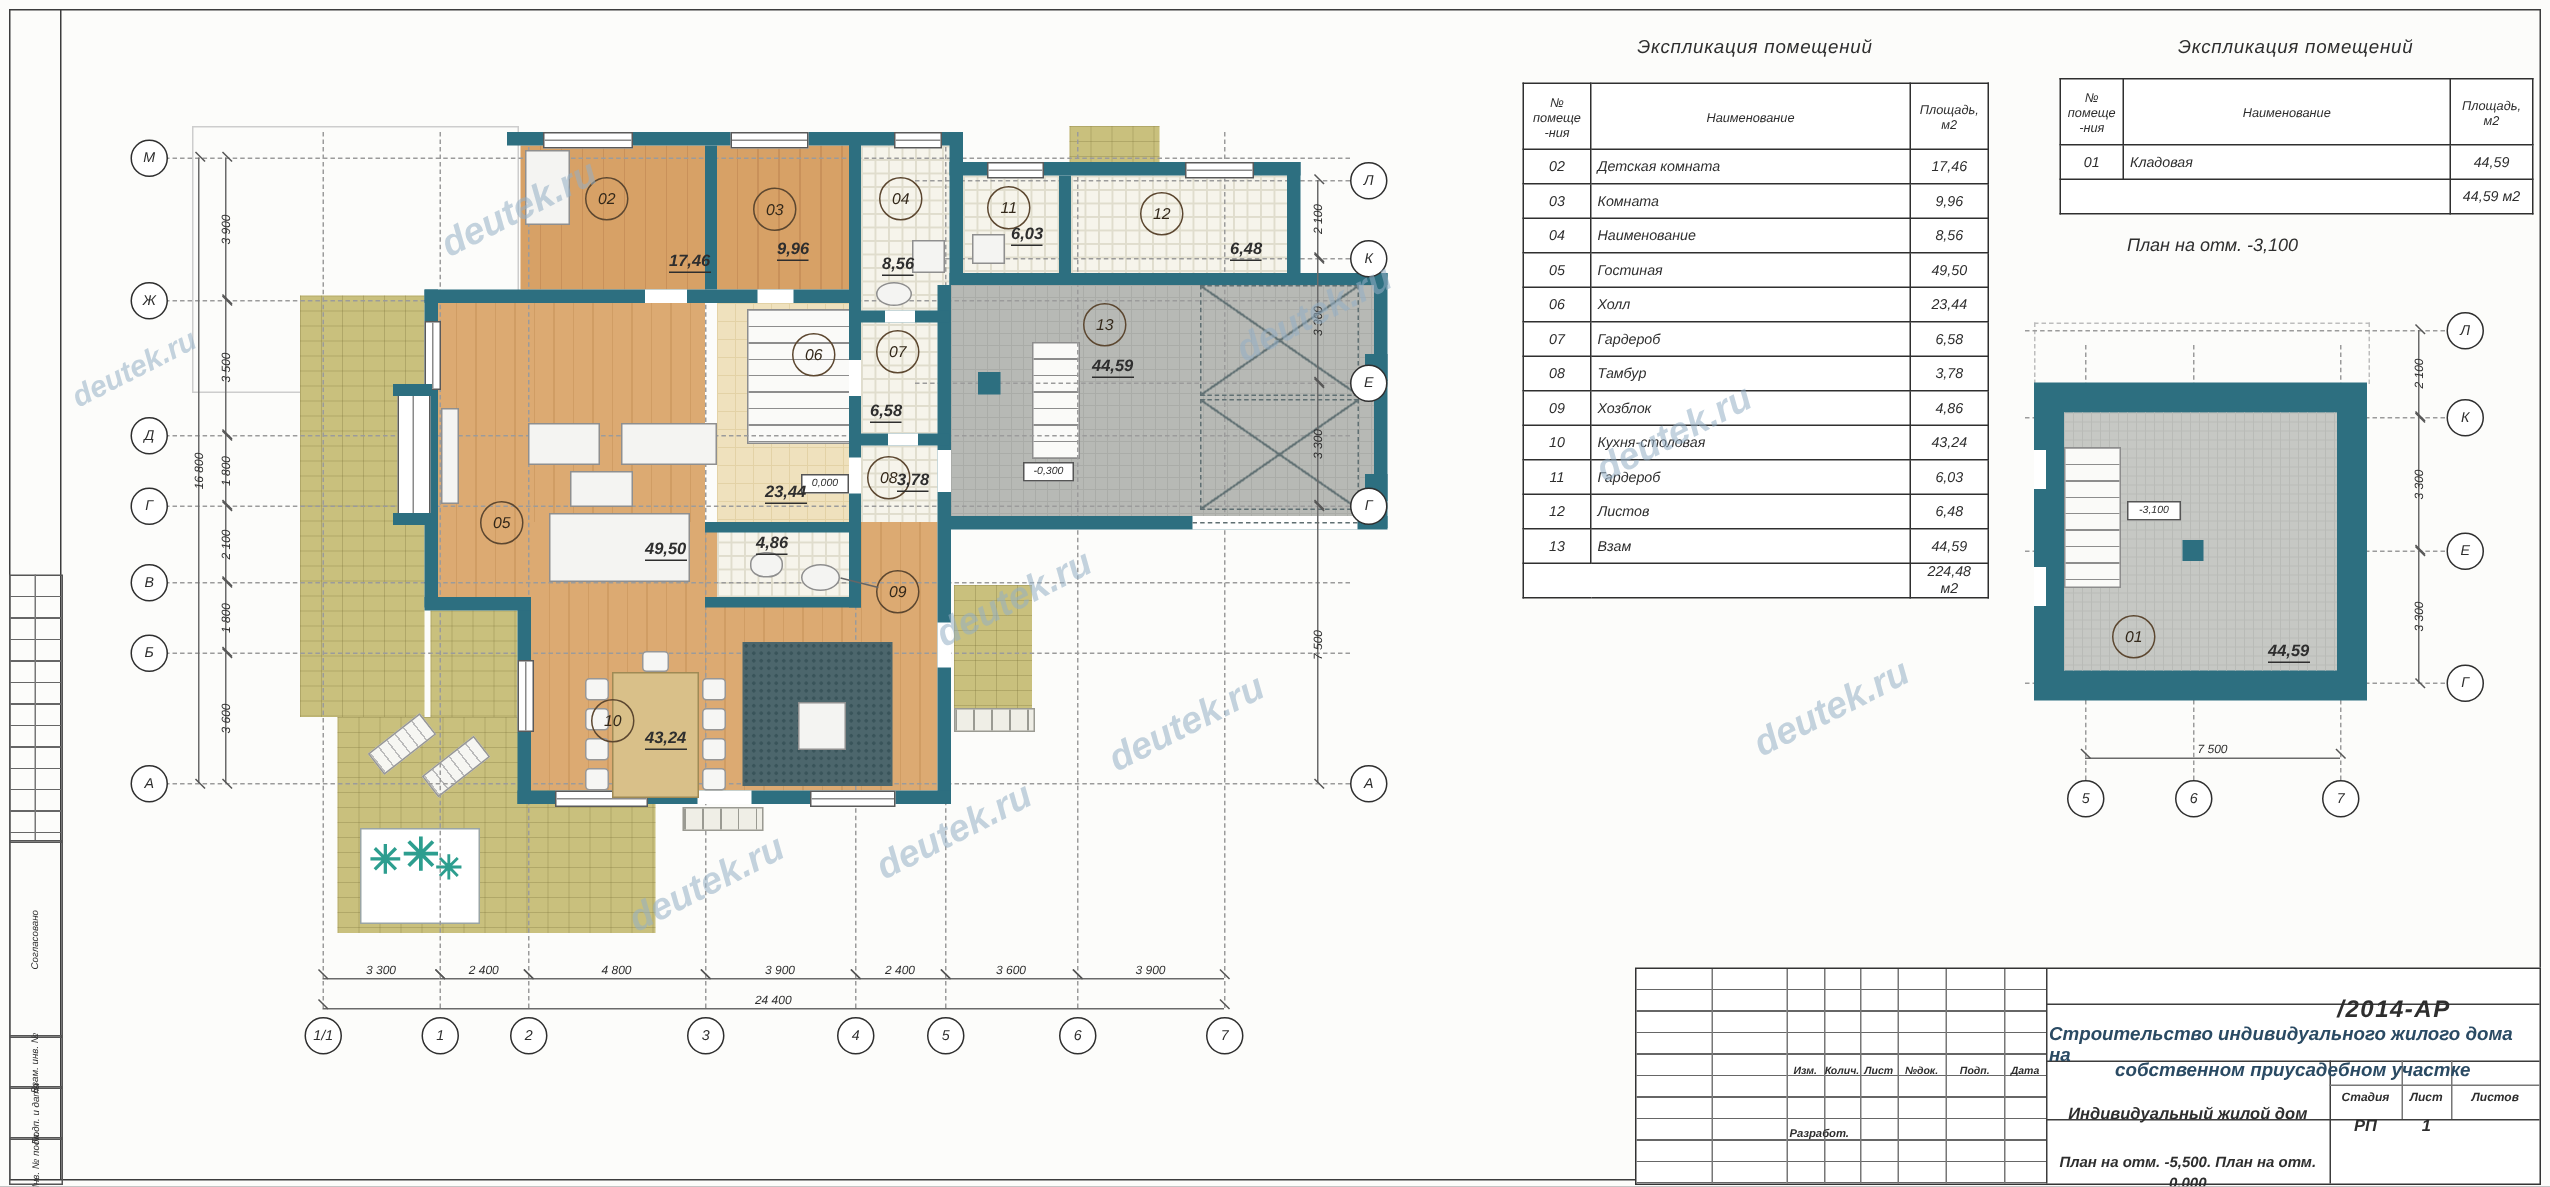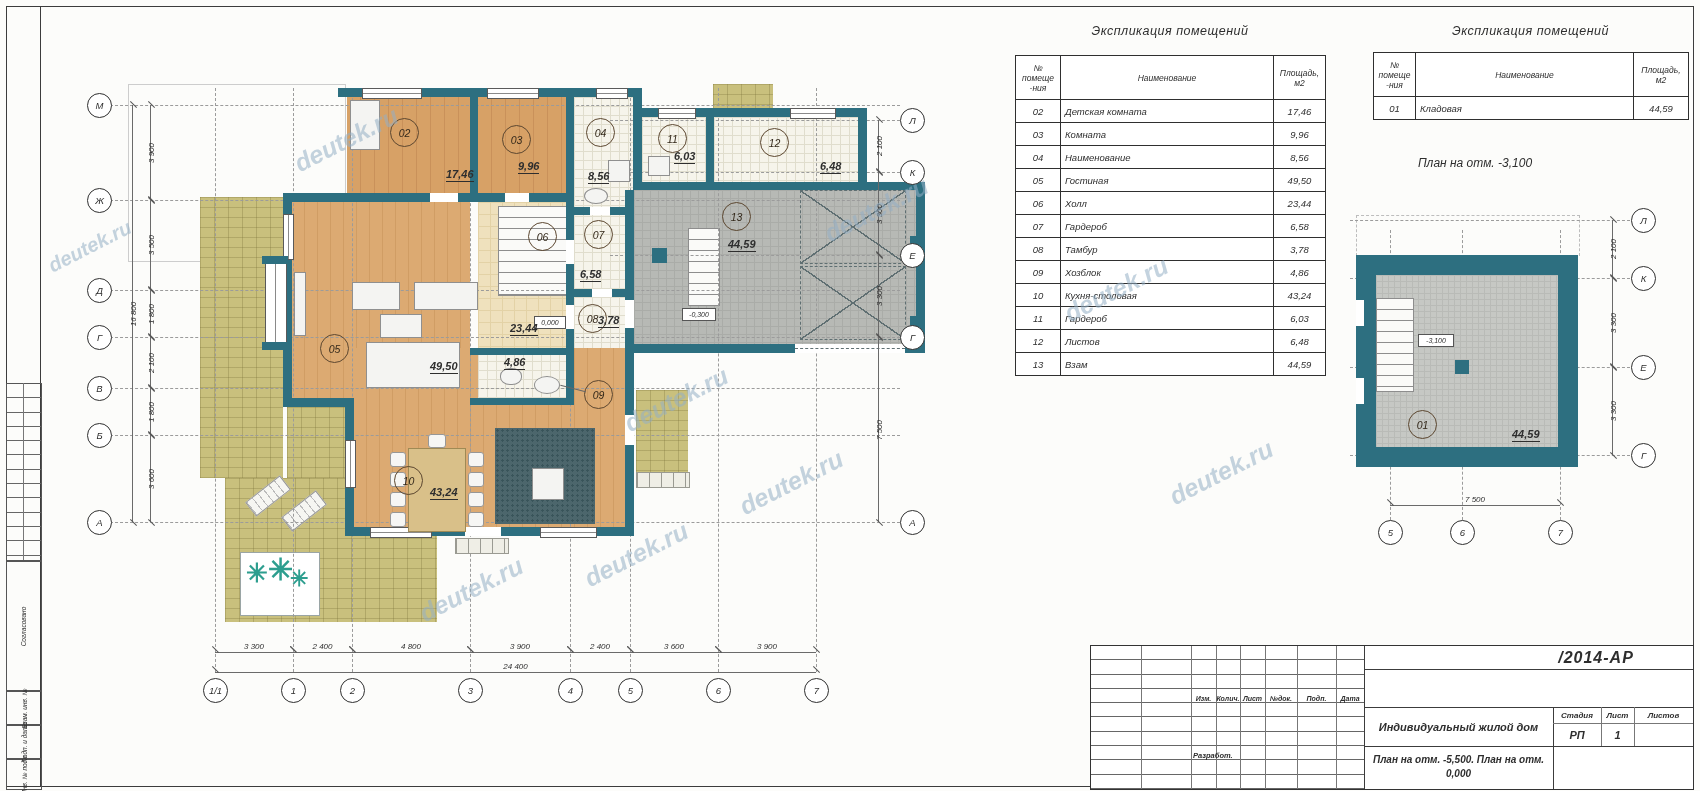--- a/index.html
+++ b/index.html
@@ -49,21 +49,21 @@
   .wm{color:rgba(148,174,196,.55);font-size:25px;font-weight:bold;transform:rotate(-27deg);white-space:nowrap;pointer-events:none;}
   .vtxt{display:flex;align-items:center;justify-content:center;border:1px solid #555;}
   .vtxt>span{transform:rotate(-90deg);white-space:nowrap;font-size:6.5px;}
   .rows{background-image:repeating-linear-gradient(180deg,transparent 0 13.3px,#666 13.3px 14.3px);}
   .xt{border-collapse:collapse;position:absolute;table-layout:fixed;background:#fff;}
   .xt th,.xt td{border:1.2px solid #2f2f2f;font-size:9.5px;font-weight:normal;font-style:italic;padding:0 4px;height:22px;overflow:hidden;}
   .xt th{height:43px;text-align:center;font-size:8.5px;}
   .c{text-align:center;}
   .ttitle{font-size:12.5px;text-align:center;letter-spacing:.5px;}
   .planhead{font-size:12px;text-align:center;}
-  .tb-txt{display:flex;align-items:center;justify-content:center;text-align:left;}
+  .tb-txt{display:flex;align-items:center;justify-content:center;text-align:left;margin-top:16px;}
   .leader{border-top:1px solid #666;height:0;}
   .chair{background:#f6f6f4;border:1px solid #979797;border-radius:3px;}
   .plant{color:#2d9e8f;position:absolute;font-style:normal;}
   .lounge{background:#f6f6f2 repeating-linear-gradient(90deg,#bbb 0 1px,transparent 1px 7px);border:1px solid #979797;}
 </style>
 </head>
 <body>
 
 <div class="sheet">
 
@@ -462,40 +462,48 @@
     <tr>
           <td class="c">12</td>
           <td>Листов</td>
           <td class="c">6,48</td>
         </tr>
     <tr>
           <td class="c">13</td>
           <td>Взам</td>
           <td class="c">44,59</td>
         </tr>
+    <tr>
+          <td colspan="2"></td>
+          <td class="c">224,48 м2</td>
+        </tr>
   </tbody>
     </table>
 
   <div class="abs ttitle" style="left:1373px;top:24px;width:315px;">Экспликация помещений</div>
   <table class="xt" style="left:1373px;top:52px;width:315px;">
     <colgroup>
         <col style="width:42px">
         <col style="width:218px">
         <col style="width:55px">
       </colgroup>
     <tbody>
         <tr>
       <th>№ помеще -ния</th>
       <th>Наименование</th>
       <th>Площадь, м2</th>
     </tr>
     <tr>
           <td class="c">01</td>
           <td>Кладовая</td>
           <td class="c">44,59</td>
+        </tr>
+    <tr>
+          <td colspan="2"></td>
+          <td class="c">44,59 м2</td>
         </tr>
   </tbody>
     </table>
 
   <div>
     <div class="abs planhead" style="left:1370px;top:156px;width:210px;">План на отм. -3,100</div>
     <i class="abs" style="left:1356px;top:215px;width:222px;height:40px;border:1px dashed #bdbdbd;border-bottom:none;"></i>
     <i class="abs axv" style="left:1390px;top:230px;height:290px;"></i>
     <i class="abs axv" style="left:1462px;top:230px;height:290px;"></i>
     <i class="abs axv" style="left:1560px;top:230px;height:290px;"></i>
@@ -570,20 +578,22 @@
     <b class="abs tb-txt" style="left:245px;top:46px;width:28px;height:12px;font-size:7px;">Дата</b>
     <b class="abs" style="left:102px;top:105px;font-size:7.5px;">Разработ.</b>
     <i class="abs line" style="left:273px;top:23px;width:329px;height:1.2px;"></i>
     <i class="abs line" style="left:273px;top:61px;width:329px;height:1.4px;"></i>
     <i class="abs line" style="left:273px;top:100px;width:329px;height:1.4px;"></i>
     <i class="abs line" style="left:462px;top:61px;width:1.4px;height:82px;"></i>
     <i class="abs thin" style="left:510px;top:61px;width:1px;height:39px;"></i>
     <i class="abs thin" style="left:543px;top:61px;width:1px;height:39px;"></i>
     <i class="abs thin" style="left:462px;top:77px;width:140px;height:1px;"></i>
     <b class="abs tb-txt" style="left:410px;top:2px;width:190px;height:20px;font-size:16px;letter-spacing:1px;">/2014-АР</b>
+    <b class="abs tb-txt" style="left:275px;top:25px;width:325px;height:17px;font-size:12.5px;font-weight:bold;color:#2a4a63;">Строительство индивидуального жилого дома на</b>
+    <b class="abs tb-txt" style="left:275px;top:42px;width:325px;height:17px;font-size:12.5px;font-weight:bold;color:#2a4a63;">собственном приусадебном участке</b>
     <b class="abs tb-txt" style="left:275px;top:68px;width:185px;height:26px;font-size:11px;">Индивидуальный жилой дом</b>
     <b class="abs tb-txt" style="left:462px;top:63px;width:48px;height:13px;font-size:8px;">Стадия</b>
     <b class="abs tb-txt" style="left:510px;top:63px;width:33px;height:13px;font-size:8px;">Лист</b>
     <b class="abs tb-txt" style="left:543px;top:63px;width:59px;height:13px;font-size:8px;">Листов</b>
     <b class="abs tb-txt" style="left:462px;top:79px;width:48px;height:19px;font-size:11px;font-weight:bold;">РП</b>
     <b class="abs tb-txt" style="left:510px;top:79px;width:33px;height:19px;font-size:11px;font-weight:bold;">1</b>
     <b class="abs tb-txt" style="left:543px;top:79px;width:59px;height:19px;font-size:11px;"></b>
     <b class="abs tb-txt" style="left:275px;top:106px;width:185px;height:15px;font-size:10px;">План на отм. -5,500. План на отм.</b>
     <b class="abs tb-txt" style="left:275px;top:120px;width:185px;height:15px;font-size:10px;">0,000</b>
   </div>

